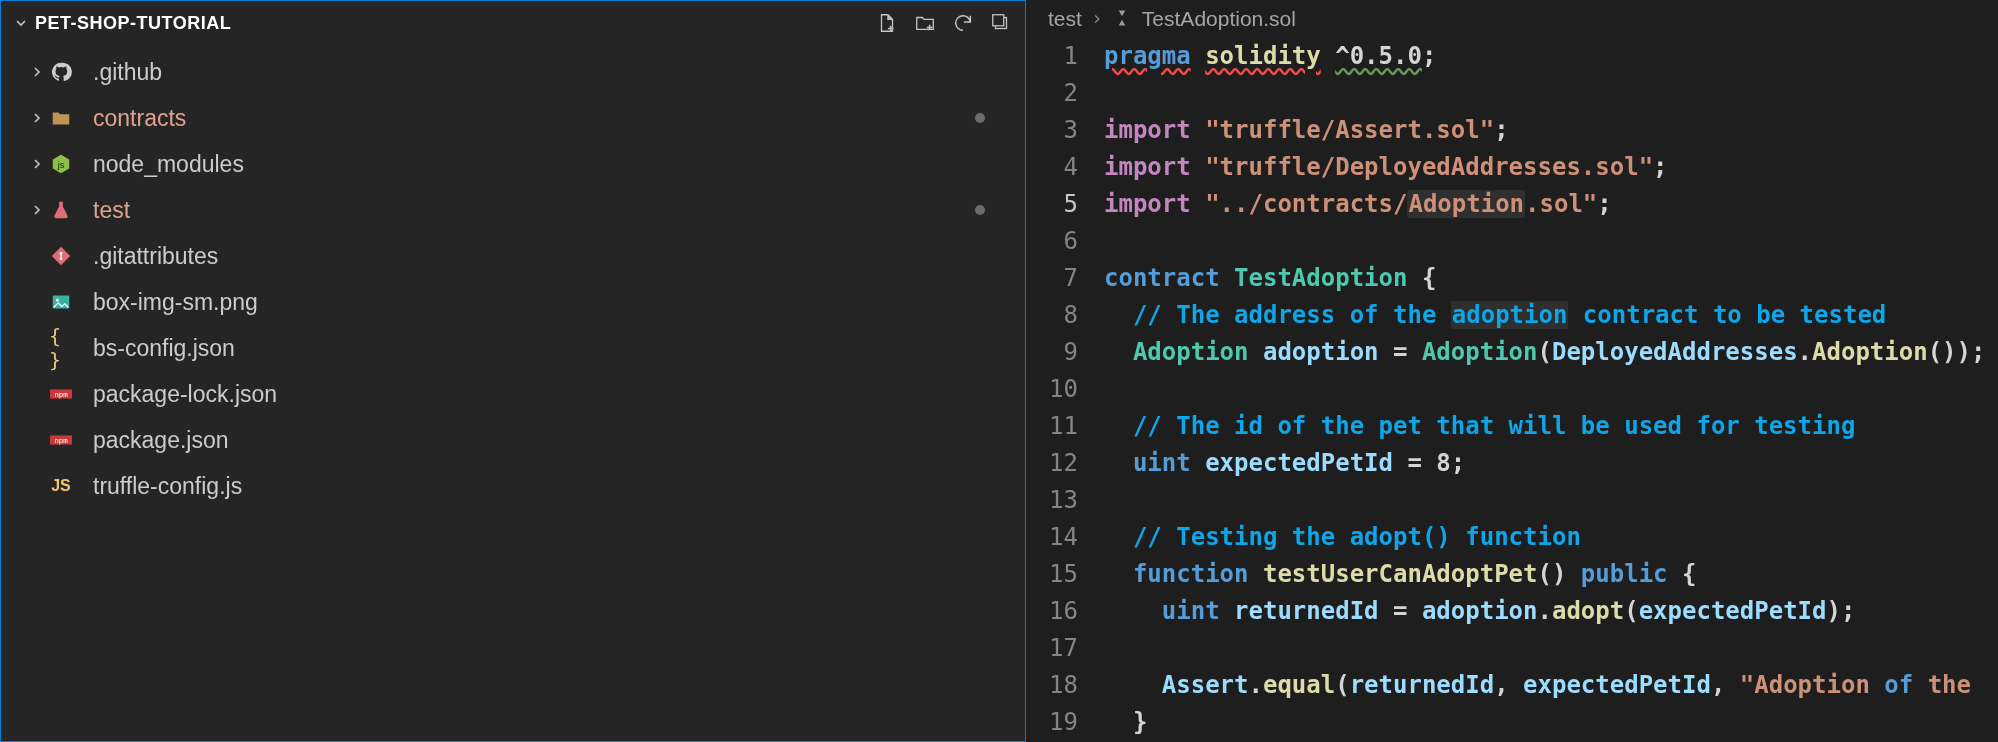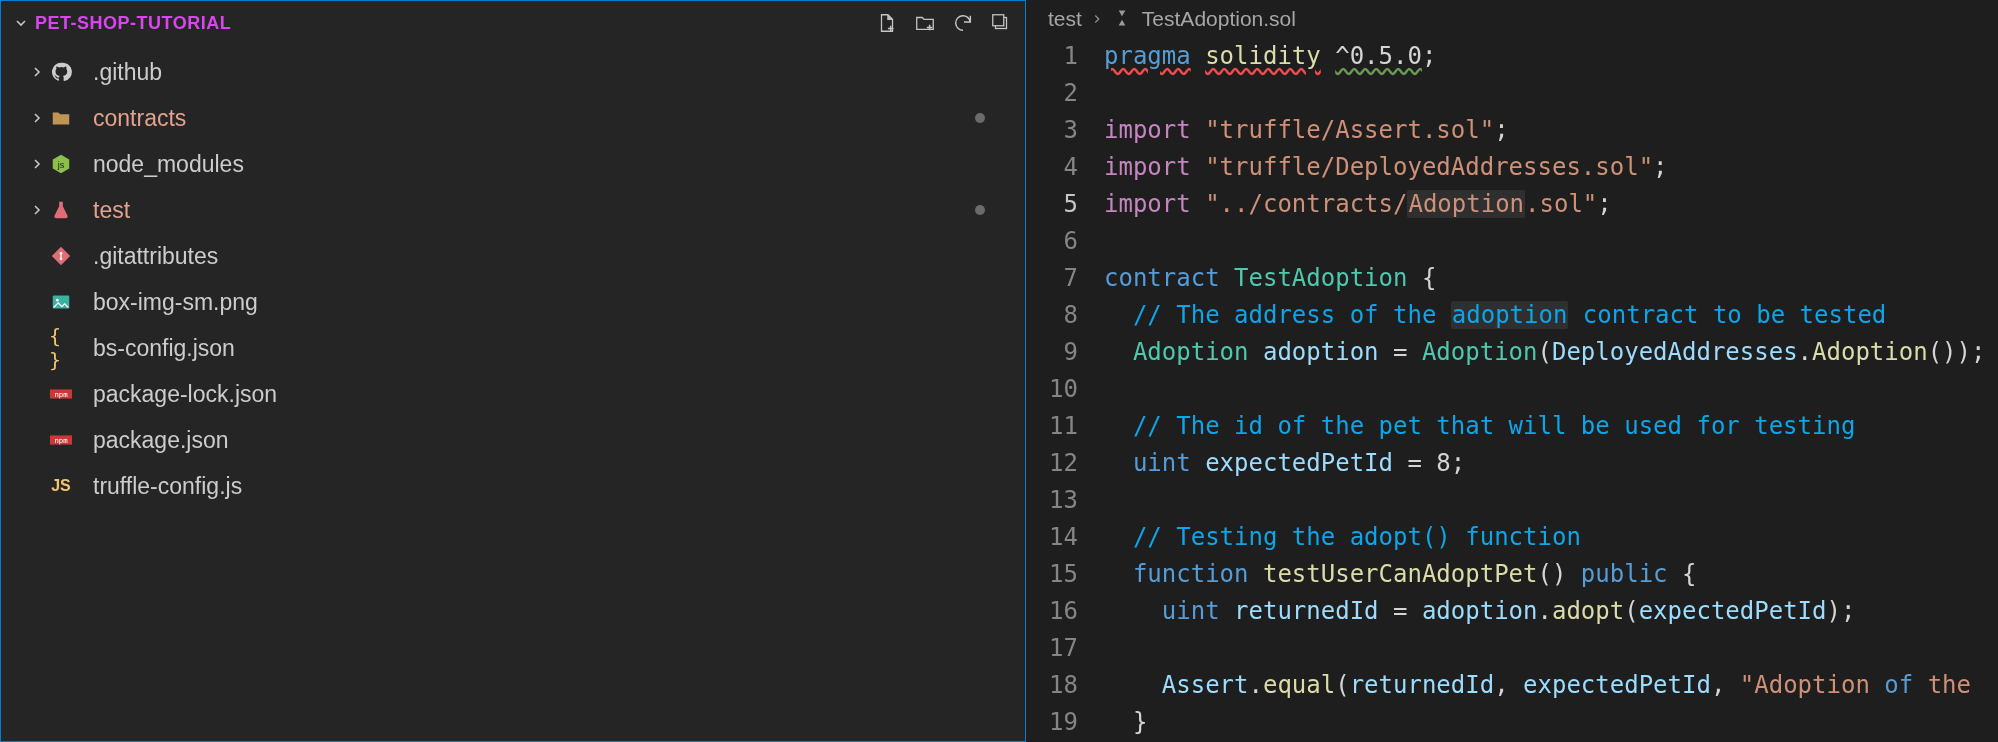--- a/index.html
+++ b/index.html
@@ -17,21 +17,21 @@
   background: #252526;
   border: 1px solid #007fd4;
   display: flex;
   flex-direction: column;
 }
 .sidebar-header {
   height: 44px;
   display: flex;
   align-items: center;
   padding: 0 12px;
-  color: #d946ef;
+  color: #ffffff;
   font-size: 18px;
   font-weight: 600;
   letter-spacing: 0.5px;
 }
 .sidebar-header .chev {
   margin-right: 6px;
   display: inline-flex;
 }
 .sidebar-actions {
   margin-left: auto;
@@ -122,21 +122,21 @@
   padding-right: 26px;
   color: #858585;
   user-select: none;
 }
 .gutter .current { color: #c6c6c6; }
 .code-lines {
   flex: 1;
   white-space: pre;
   overflow: hidden;
 }
-.code-line { height: 37px; }
+.code-line { height: 37px; font-weight: bold; }
 .tk-kw { color: #569cd6; }
 .tk-type { color: #4ec9b0; }
 .tk-str { color: #ce9178; }
 .tk-com { color: #0ea5e9; }
 .tk-fn { color: #dcdcaa; }
 .tk-var { color: #9cdcfe; }
 .tk-plain { color: #d4d4d4; }
 .tk-punc { color: #d4d4d4; }
 .tk-warn { color: #c586c0; }
 .tk-ul {

